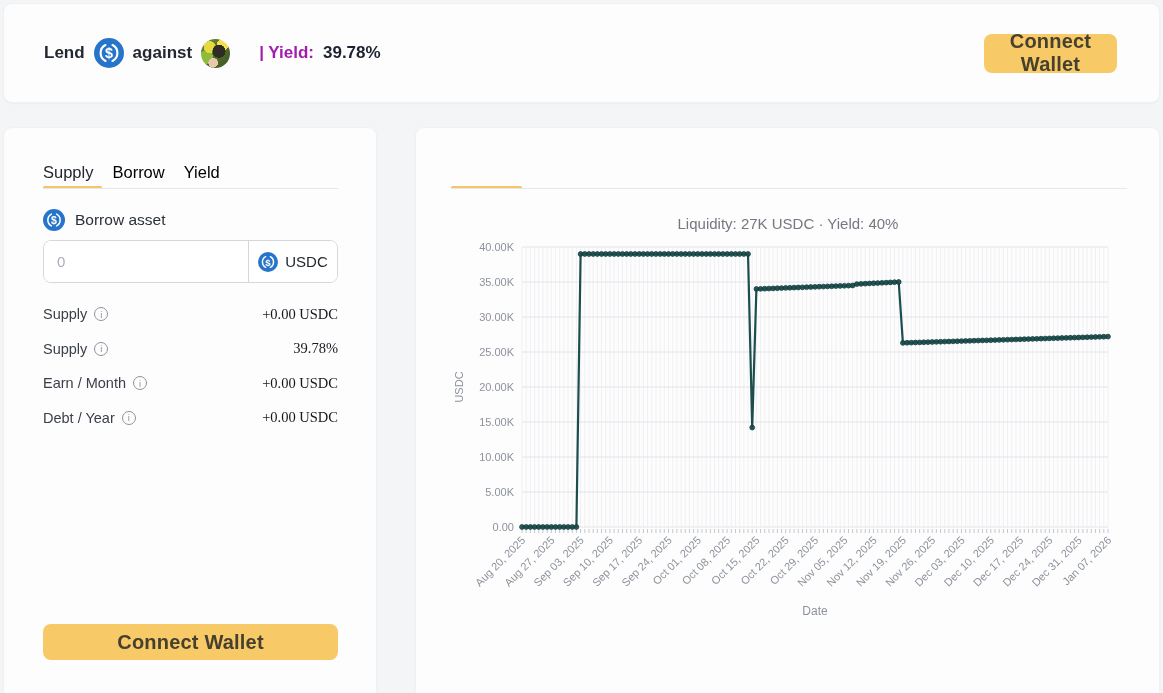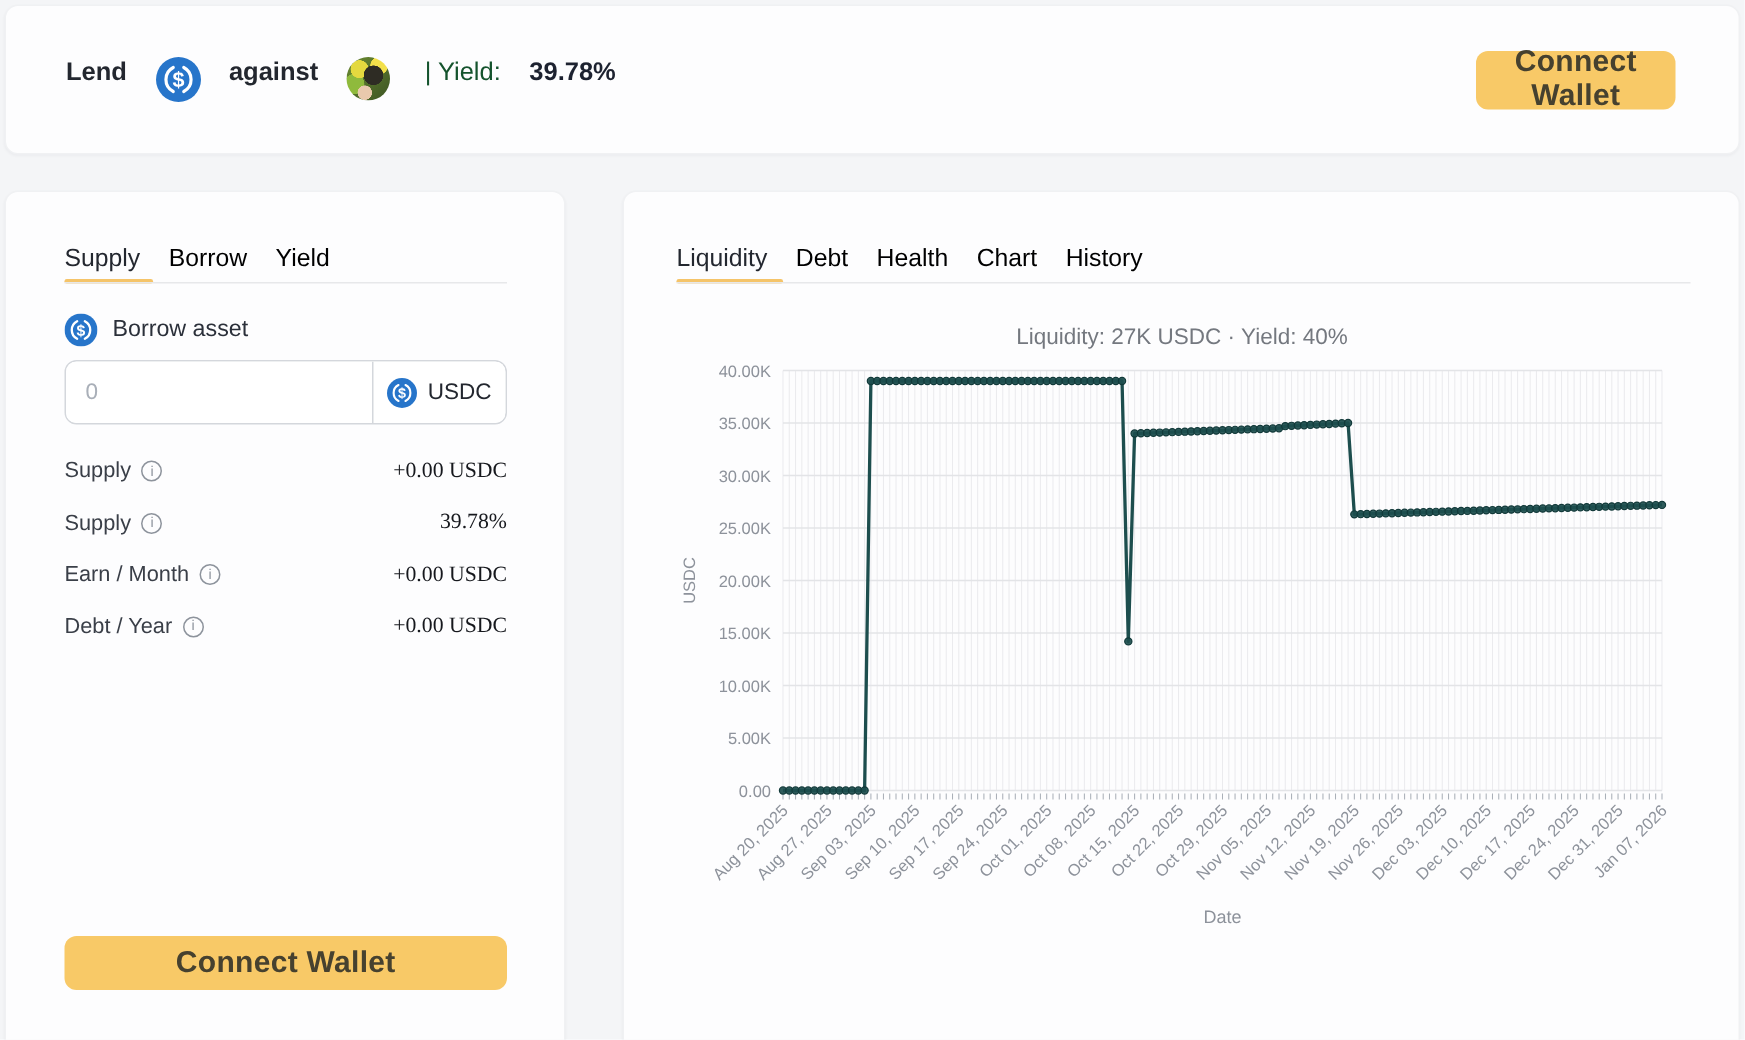--- a/index.html
+++ b/index.html
@@ -13,23 +13,23 @@
   .card {
     position:absolute;
     background:#fdfdfe;
     border:1px solid #f0f1f3;
     border-radius:9px;
     box-shadow:0 1px 2px rgba(16,24,40,.04);
   }
   
   #header-card { left:3px; top:3px; width:1157px; height:100px; }
   .header-inner { display:flex; align-items:center; height:100%; padding:0 42px 0 40px; }
-  .header-left { display:flex; gap:19px; font-size:17px; }
+  .header-left { display:flex; align-items:center; gap:9px; font-size:17px; }
   .bold { font-weight:700; }
-  .yield-label { color:#14532d; font-weight:400; margin-left:4px; }
+  .yield-label { color:#a21caf; font-weight:700; margin-left:20px; }
   .yield-value { font-weight:700; color:#1d2230; }
   .spacer { flex:1; }
   .btn {
     background:#f8c967; border:none; border-radius:8px;
     color:#46412f; font-weight:700; font-size:20px;
     font-family:"Liberation Sans", sans-serif;
     display:flex; align-items:center; justify-content:center;
     cursor:pointer; letter-spacing:.2px;
   }
   #header-connect { width:133px; height:39px; }
@@ -176,27 +176,20 @@
           <span class="info-i">i</span>
         </span>
       <span class="stat-value">+0.00 USDC</span>
     </div>
   </div>
 
   <button class="btn" id="supply-connect">Connect Wallet</button>
 </div>
 
 <div class="card" id="liquidity-card">
-  <div class="tabs" id="liquidity-tabs">
-    <span class="tab active">Liquidity</span>
-    <span class="tab">Debt</span>
-    <span class="tab">Health</span>
-    <span class="tab">Chart</span>
-    <span class="tab">History</span>
-  </div>
   <div class="tab-underline" id="liquidity-underline"></div>
   <div class="tab-divider" id="liquidity-divider"></div>
 
   <div id="chart-wrap"><svg width="745" height="600" viewBox="0 0 745 600" font-family="Liberation Sans, sans-serif">
         <line x1="106.00" y1="119" x2="106.00" y2="399" stroke="#ebebee" stroke-width="0.7"></line>
         <line x1="106.00" y1="401" x2="106.00" y2="405" stroke="#aab0b8" stroke-width="0.7"></line>
         <line x1="110.19" y1="119" x2="110.19" y2="399" stroke="#ebebee" stroke-width="0.7"></line>
         <line x1="110.19" y1="401" x2="110.19" y2="405" stroke="#aab0b8" stroke-width="0.7"></line>
         <line x1="114.37" y1="119" x2="114.37" y2="399" stroke="#ebebee" stroke-width="0.7"></line>
         <line x1="114.37" y1="401" x2="114.37" y2="405" stroke="#aab0b8" stroke-width="0.7"></line>

